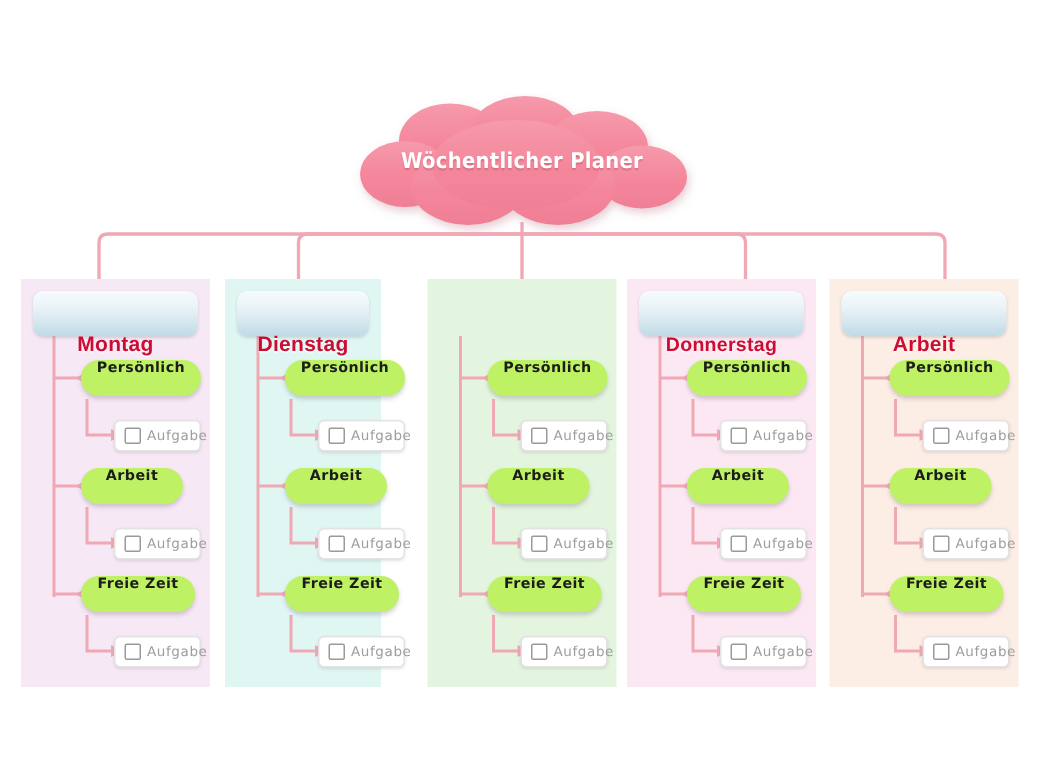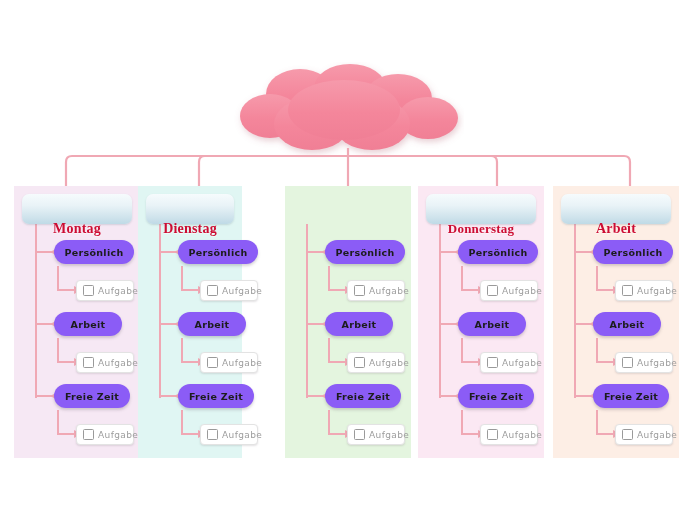--- a/index.html
+++ b/index.html
@@ -81,40 +81,39 @@
     width: calc(100% - 16px);
     height: 30px;
     border-radius: 7px;
     background: linear-gradient(to bottom, #f6fbfd 0%, #e9f3f7 38%, #cfe3ec 78%, #bfdae6 100%);
     box-shadow: 0 1px 2px rgba(120,140,150,0.28);
     display: flex;
     align-items: center;
     justify-content: center;
   }
   .day-header-label {
-    font-family: Liberation Serif, serif;
+    font-family: Liberation Sans, sans-serif;
     font-weight: bold;
     font-size: 14px;
     color: #cc0d33;
     letter-spacing: 0.2px;
     white-space: nowrap;
     text-shadow: 0 1px 0 rgba(255,255,255,0.55);
     margin-top: 40px;
   }
   .day-column.narrow-label .day-header-label { font-size: 13px; }
 
   
   .category-pill {
     position: absolute;
     height: 24px;
     border-radius: 13px;
-    background: #8b5cf6;
+    background: #bef264;
     box-shadow: 0 2px 3px rgba(90,80,90,0.25);
     display: flex;
-    align-items: center;
     justify-content: center;
     padding: 0 8px;
     box-sizing: border-box;
   }
   .category-label {
     font-family: "DejaVu Sans", sans-serif;
     font-weight: bold;
     font-size: 9.5px;
     color: #1c1c1c;
     letter-spacing: 0.3px;
@@ -172,20 +171,21 @@
         <ellipse cx="68" cy="32" rx="34" ry="25"></ellipse>
         <ellipse cx="118" cy="26" rx="36" ry="24"></ellipse>
         <ellipse cx="166" cy="36" rx="34" ry="24"></ellipse>
         <ellipse cx="38" cy="54" rx="30" ry="22"></ellipse>
         <ellipse cx="196" cy="56" rx="30" ry="21"></ellipse>
         <ellipse cx="80" cy="62" rx="38" ry="26"></ellipse>
         <ellipse cx="140" cy="62" rx="38" ry="26"></ellipse>
         <ellipse cx="112" cy="48" rx="56" ry="30"></ellipse>
       </g>
     </svg>
+    <div id="root-title">Wöchentlicher Planer</div>
   </div>
 
   <svg id="connectors" viewBox="0 0 697 520">
     <g fill="none" stroke="#f0a8b4" stroke-width="2.2" stroke-linecap="butt">
 
       <path d="M348,148 L348,156"></path>
 
       <path d="M348,156 L72,156 Q66,156 66,162 L66,190"></path>
       <path d="M348,156 L205,156 Q199,156 199,162 L199,190"></path>
       <path d="M348,156 L348,190"></path>
@@ -247,21 +247,21 @@
 
     <div class="category-pill" style="left:40px;top:198px;width:76px;">
       <span class="category-label">Freie Zeit</span>
     </div>
     <div class="task-box" style="left:62px;top:238px;width:58px;">
       <span class="task-checkbox"></span>
       <span class="task-label">Aufgabe</span>
     </div>
   </div>
 
-  <div class="day-column" style="left:138px;width:104px;">
+  <div class="day-column" style="left:150px;width:104px;">
     <div class="col-bg" style="background:#e0f6f3;"></div>
 
     <svg class="col-lines" viewBox="0 0 126 272" style="position:absolute;left:0;top:0;width:126px;height:272px;">
       <g fill="none" stroke="#f0a8b4" stroke-width="2">
         <path d="M22,38 L22,212"></path>
         <path d="M22,66 L38,66"></path>
         <path d="M22,138 L38,138"></path>
         <path d="M22,210 L38,210"></path>
         <path d="M44,80 L44,104 L62,104"></path>
         <path d="M44,152 L44,176 L62,176"></path>

